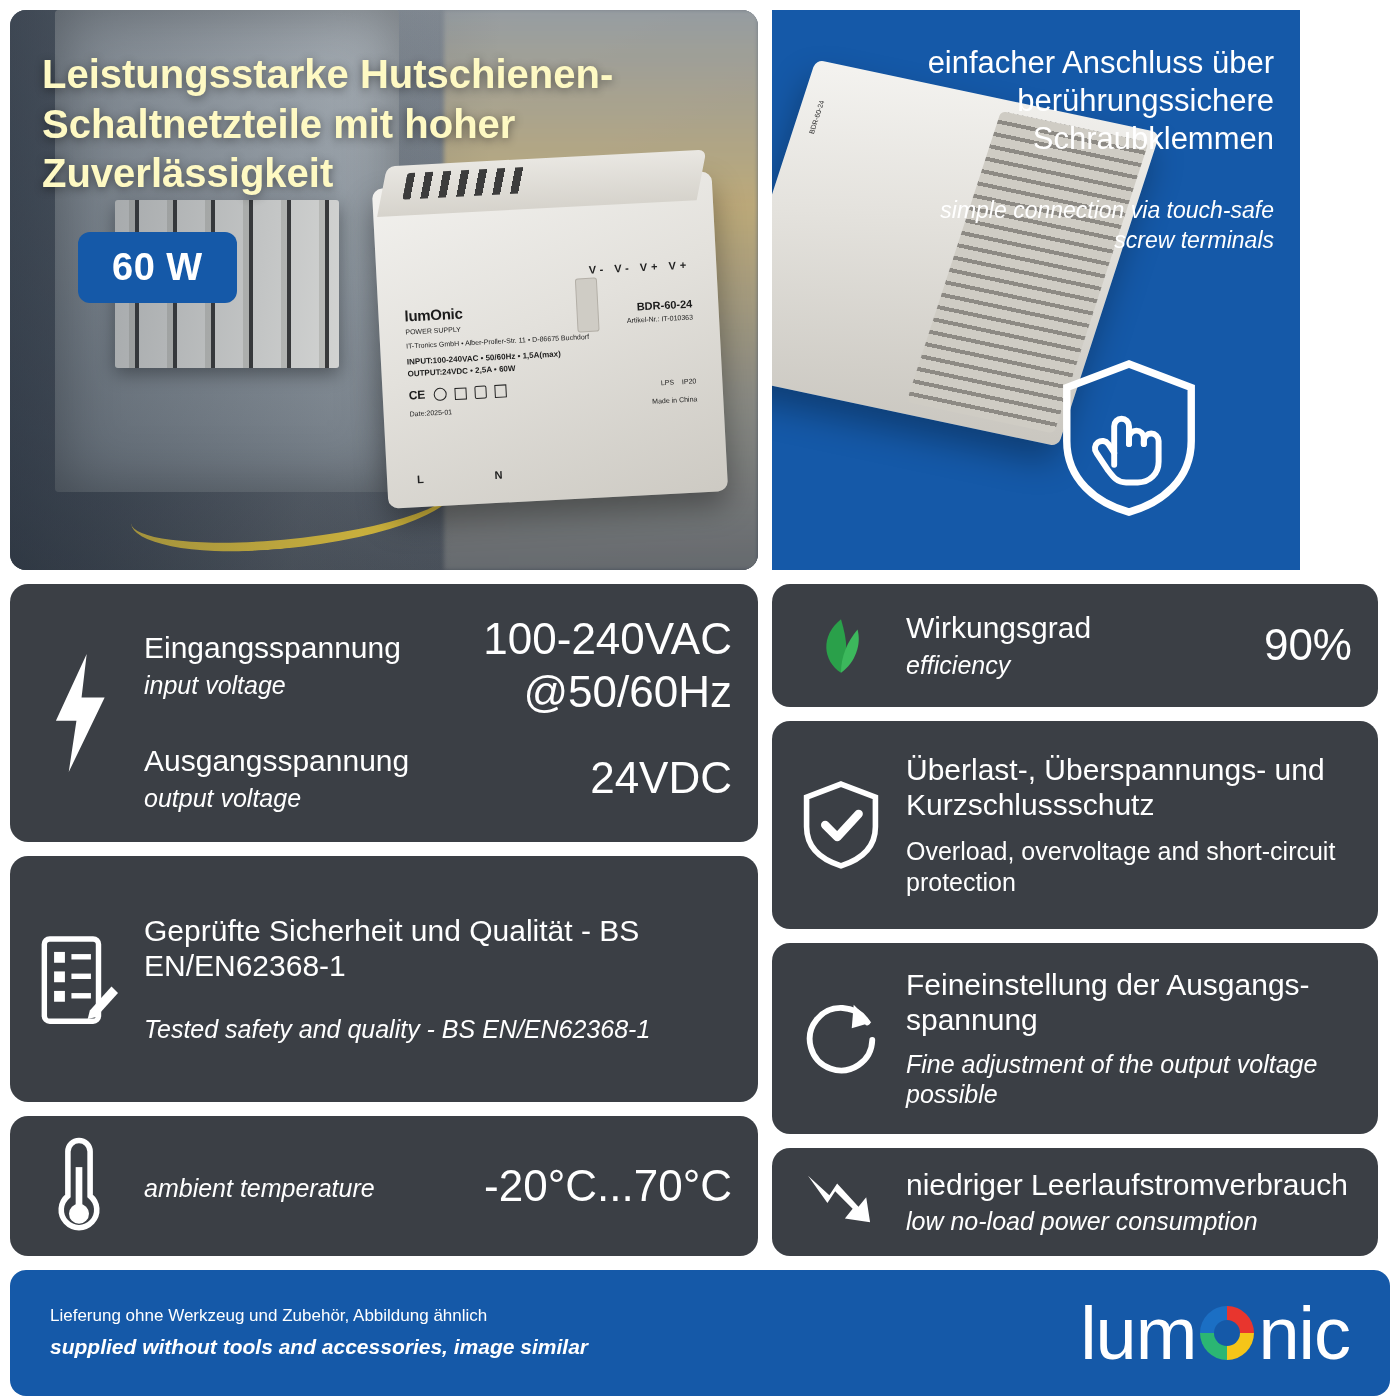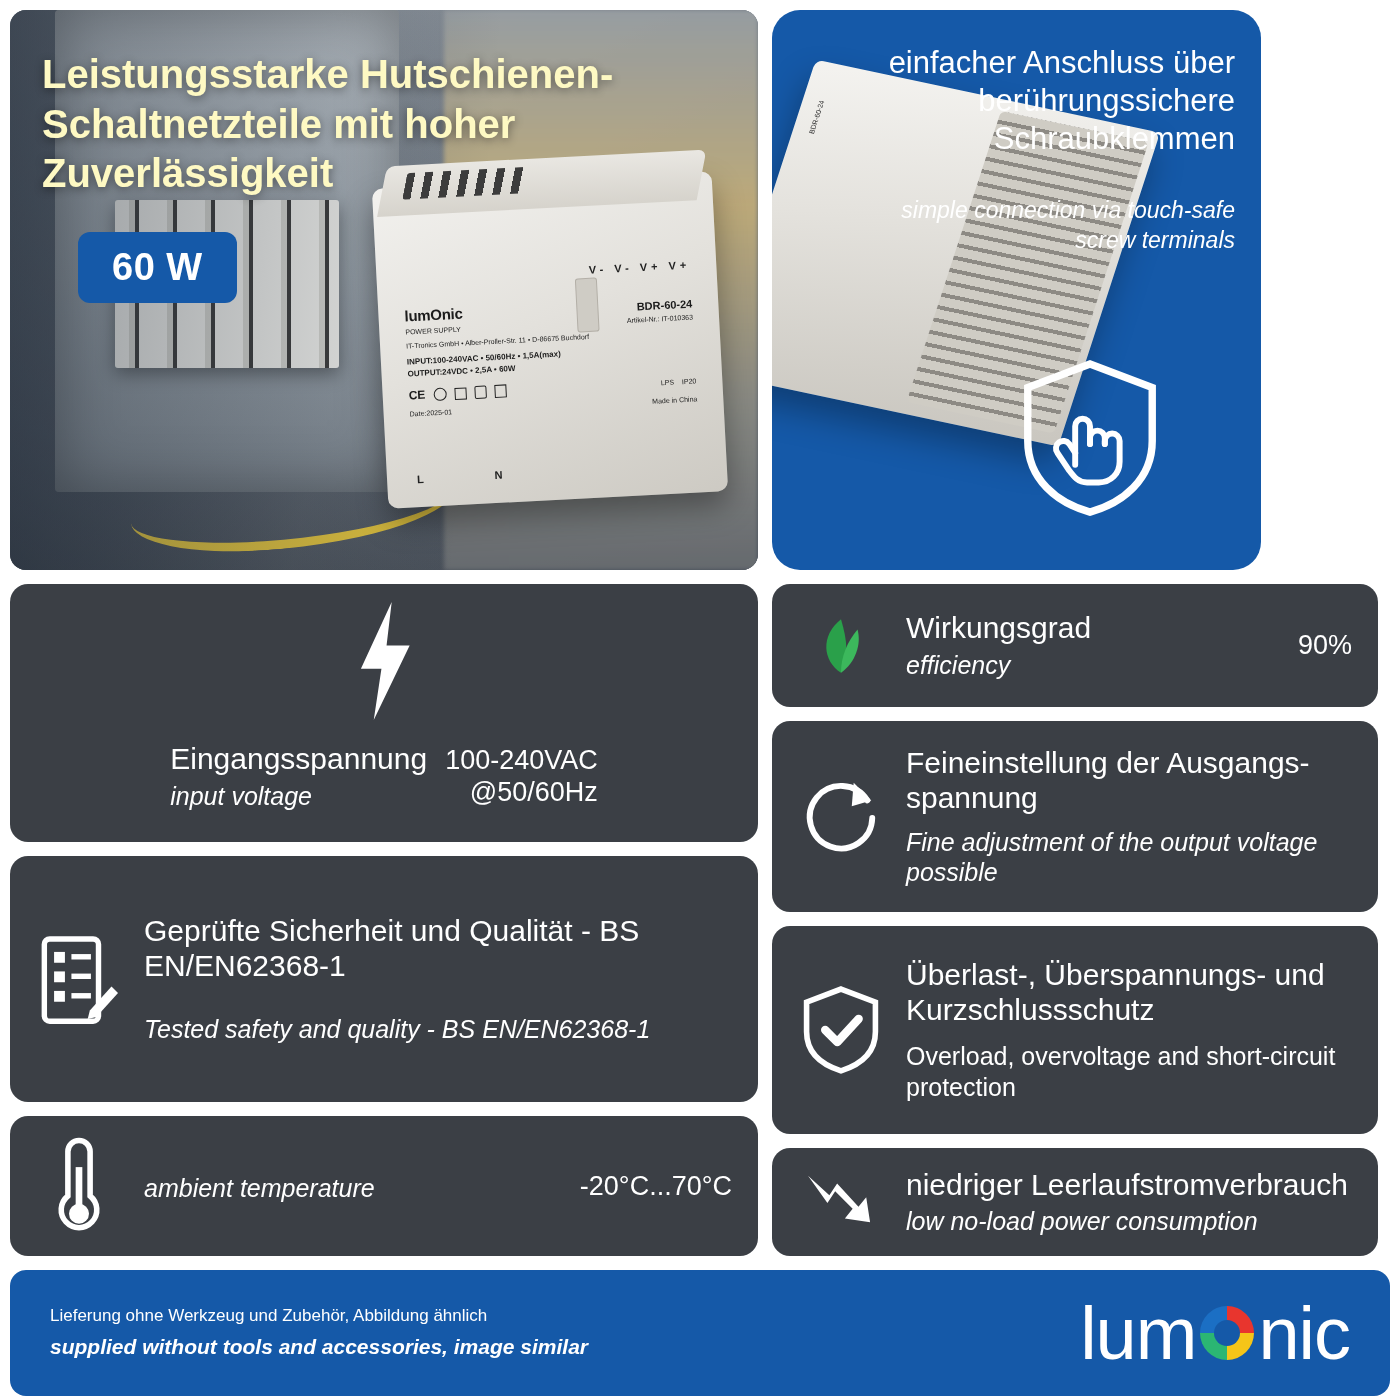--- a/index.html
+++ b/index.html
@@ -132,23 +132,23 @@
   }
   .psu-screws {
     position: absolute; right: 120px; top: 100px;
     width: 22px; height: 54px;
     background: #cfccc5;
     border: 1px solid #b3afa7;
     border-radius: 3px;
   }
 
   .info-panel {
-    width: 489px;
+    width: 528px;
     background: #1559a8;
-    border-radius: 28px;
+    border-radius: 0;
     position: relative;
     overflow: hidden;
     color: #fff;
   }
   .info-head {
     position: absolute; right: 26px; top: 34px;
     width: 360px;
     text-align: right;
     font-size: 31px;
     line-height: 1.22;
@@ -215,29 +215,29 @@
     flex: 0 0 auto;
     width: 86px;
     display: flex;
     align-items: center;
     justify-content: center;
   }
   .card .body { flex: 1 1 auto; }
   .card .value {
     flex: 0 0 auto;
     text-align: right;
-    font-size: 27px;
+    font-size: 44px;
     font-weight: 400;
     line-height: 1.2;
   }
   .de { font-size: 30px; line-height: 1.16; }
   .en { font-size: 25px; font-style: italic; line-height: 1.2; margin-top: 4px; }
   .en-reg { font-size: 25px; font-style: normal; line-height: 1.22; margin-top: 4px; }
 
-  .card-voltage { flex-direction: column; align-items: center; height: 258px; }
+  .card-voltage { flex-direction: row; align-items: center; height: 258px; }
   .volt-rows { flex: 1; display: flex; flex-direction: column; gap: 26px; }
   .volt-row { display: flex; align-items: center; gap: 18px; }
   .volt-row .body { flex: 1; }
   .card-safety { height: 246px; align-items: center; }
   .card-temp { height: 140px; }
   .card-eff { height: 128px; }
   .card-prot { height: 218px; }
   .card-fine { height: 200px; }
   .card-idle { height: 112px; }
 
@@ -423,43 +423,43 @@
             <path d="M30 58 C44 48 50 30 46 16 C36 28 30 42 30 58 Z" fill="#3cb85c"></path>
           </svg>
         </div>
         <div class="body">
           <div class="de">Wirkungsgrad</div>
           <div class="en">efficiency</div>
         </div>
         <div class="value">90%</div>
       </div>
 
+      <div class="card card-prot">
+        <div class="icon">
+          <svg viewBox="0 0 86 96" width="80" height="90">
+            <path d="M43 4 L80 18 V50 C80 74 62 86 43 92 C24 86 6 74 6 50 V18 Z" fill="none" stroke="#fff" stroke-width="6"></path>
+            <path d="M26 48 L39 61 L62 36" fill="none" stroke="#fff" stroke-width="9" stroke-linecap="round" stroke-linejoin="round"></path>
+          </svg>
+        </div>
+        <div class="body">
+          <div class="de">Überlast-, Überspannungs- und Kurzschlussschutz</div>
+          <div class="en-reg" style="margin-top:14px">Overload, overvoltage and short-circuit protection</div>
+        </div>
+      </div>
+
       <div class="card card-fine">
         <div class="icon">
           <svg viewBox="0 0 86 86" width="84" height="84">
             <path d="M70 26 A32 32 0 1 0 75 44" fill="none" stroke="#fff" stroke-width="6" stroke-linecap="round"></path>
             <path d="M56 8 L74 26 L54 32 Z" fill="#fff"></path>
           </svg>
         </div>
         <div class="body">
           <div class="de">Feineinstellung der Ausgangs-spannung</div>
           <div class="en" style="margin-top:12px">Fine adjustment of the output voltage possible</div>
-        </div>
-      </div>
-
-      <div class="card card-prot">
-        <div class="icon">
-          <svg viewBox="0 0 86 96" width="80" height="90">
-            <path d="M43 4 L80 18 V50 C80 74 62 86 43 92 C24 86 6 74 6 50 V18 Z" fill="none" stroke="#fff" stroke-width="6"></path>
-            <path d="M26 48 L39 61 L62 36" fill="none" stroke="#fff" stroke-width="9" stroke-linecap="round" stroke-linejoin="round"></path>
-          </svg>
-        </div>
-        <div class="body">
-          <div class="de">Überlast-, Überspannungs- und Kurzschlussschutz</div>
-          <div class="en-reg" style="margin-top:14px">Overload, overvoltage and short-circuit protection</div>
         </div>
       </div>
 
       <div class="card card-idle">
         <div class="icon">
           <svg viewBox="0 0 76 66" width="74" height="64">
             <path d="M4 6 L26 26 L34 14 L56 38 L64 28 L68 54 L42 50 L50 40 L32 22 L24 34 Z" fill="#fff"></path>
           </svg>
         </div>
         <div class="body">

